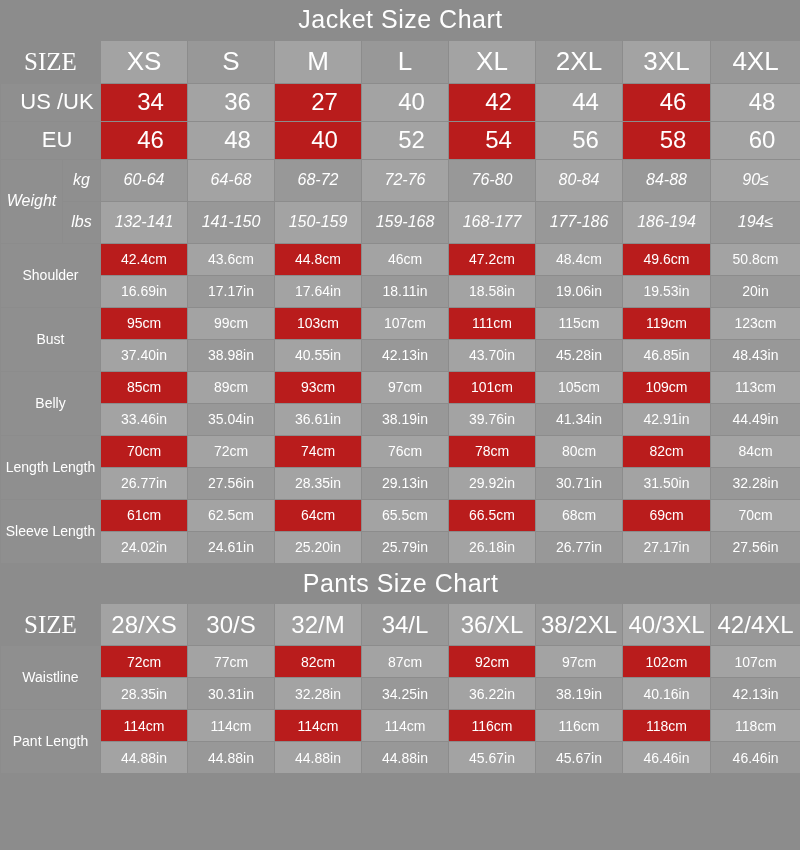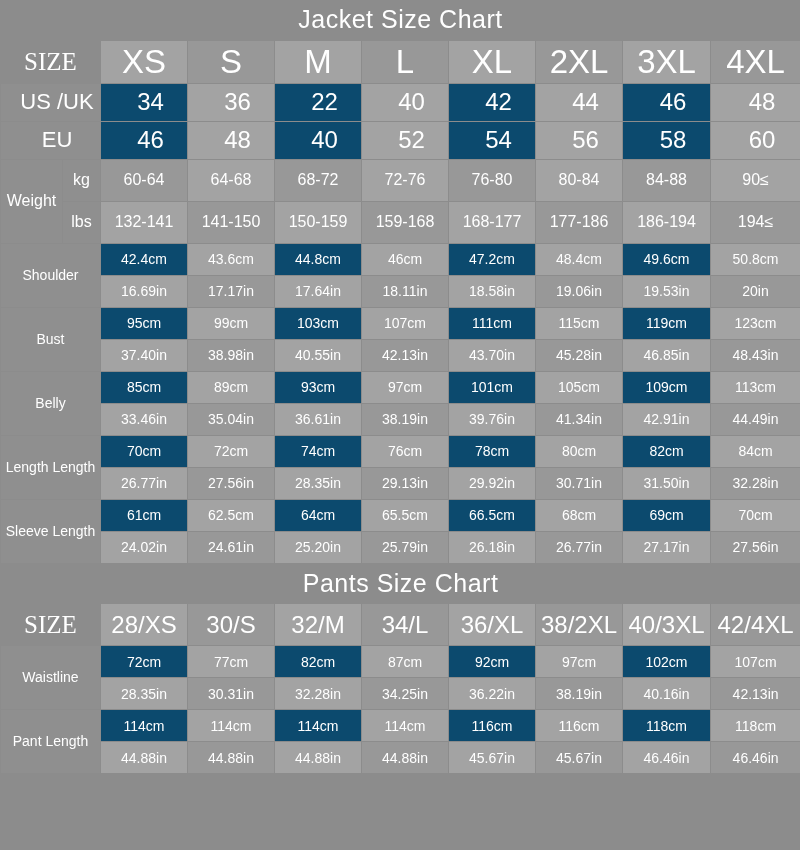--- a/index.html
+++ b/index.html
@@ -33,39 +33,39 @@
     font-size: 25px;
     height: 40px;
     border: none;
     letter-spacing: .5px;
   }
 
   
   .sh-dark   { background: #8c8c8c; font-family: Liberation Serif, serif; }
   .sh-mid    { background: #989898; }
   .sh-light  { background: #a3a3a3; }
-  .sh-lighter{ background: #0c4a6e; }
+  .sh-lighter{ background: #b91c1c; }
 
   .label-cell {
     background: #8f8f8f;
     font-size: 19px;
     line-height: 1.05;
   }
   .unit-cell {
     background: #8f8f8f;
     font-size: 15px;
   }
 
-  .size-head td { font-size: 33px; height: 43px; }
+  .size-head td { font-size: 26px; height: 43px; }
   .size-head td.lbl { font-size: 25px; }
 
   .big-row td { font-size: 24px; height: 38px; padding-left: 13px; }
   .big-row td.lbl { font-size: 22px; }
 
-  .wt-row td { font-size: 16px; height: 42px; }
+  .wt-row td { font-size: 16px; height: 42px; font-style: italic; }
 
   .val-row td { font-size: 14px; height: 32px; }
 
   .pants-head td { font-size: 24px; height: 42px; }
   .pants-head td.lbl { font-size: 25px; }
 </style>
 </head>
 <body>
 
 <div class="page">
@@ -97,21 +97,21 @@
         <td class="sh-light">XL</td>
         <td class="sh-mid">2XL</td>
         <td class="sh-light">3XL</td>
         <td class="sh-mid">4XL</td>
       </tr>
 
       <tr class="big-row">
         <td class="lbl label-cell" colspan="2">US /UK</td>
         <td class="sh-lighter">34</td>
         <td class="sh-light">36</td>
-        <td class="sh-lighter">22</td>
+        <td class="sh-lighter">27</td>
         <td class="sh-light">40</td>
         <td class="sh-lighter">42</td>
         <td class="sh-light">44</td>
         <td class="sh-lighter">46</td>
         <td class="sh-light">48</td>
       </tr>
 
       <tr class="big-row">
         <td class="lbl label-cell" colspan="2">EU</td>
         <td class="sh-lighter">46</td>

